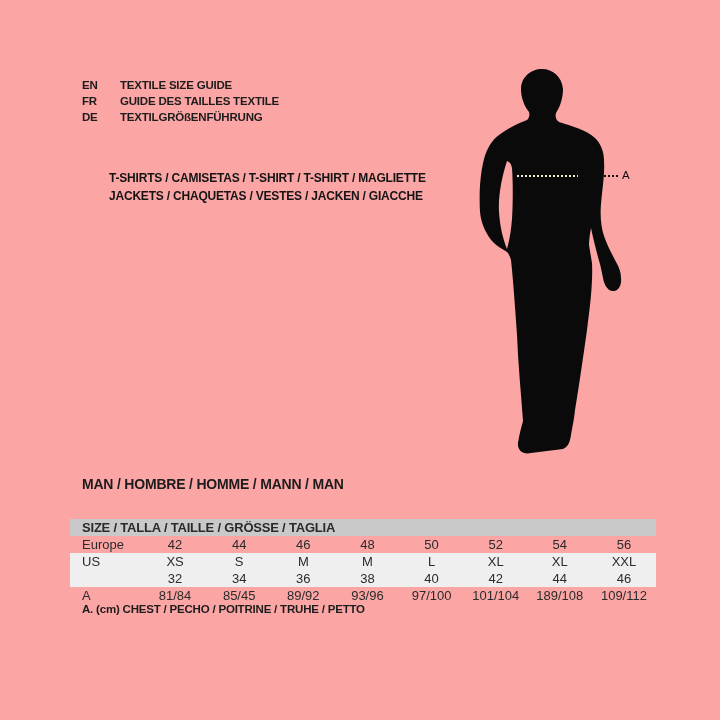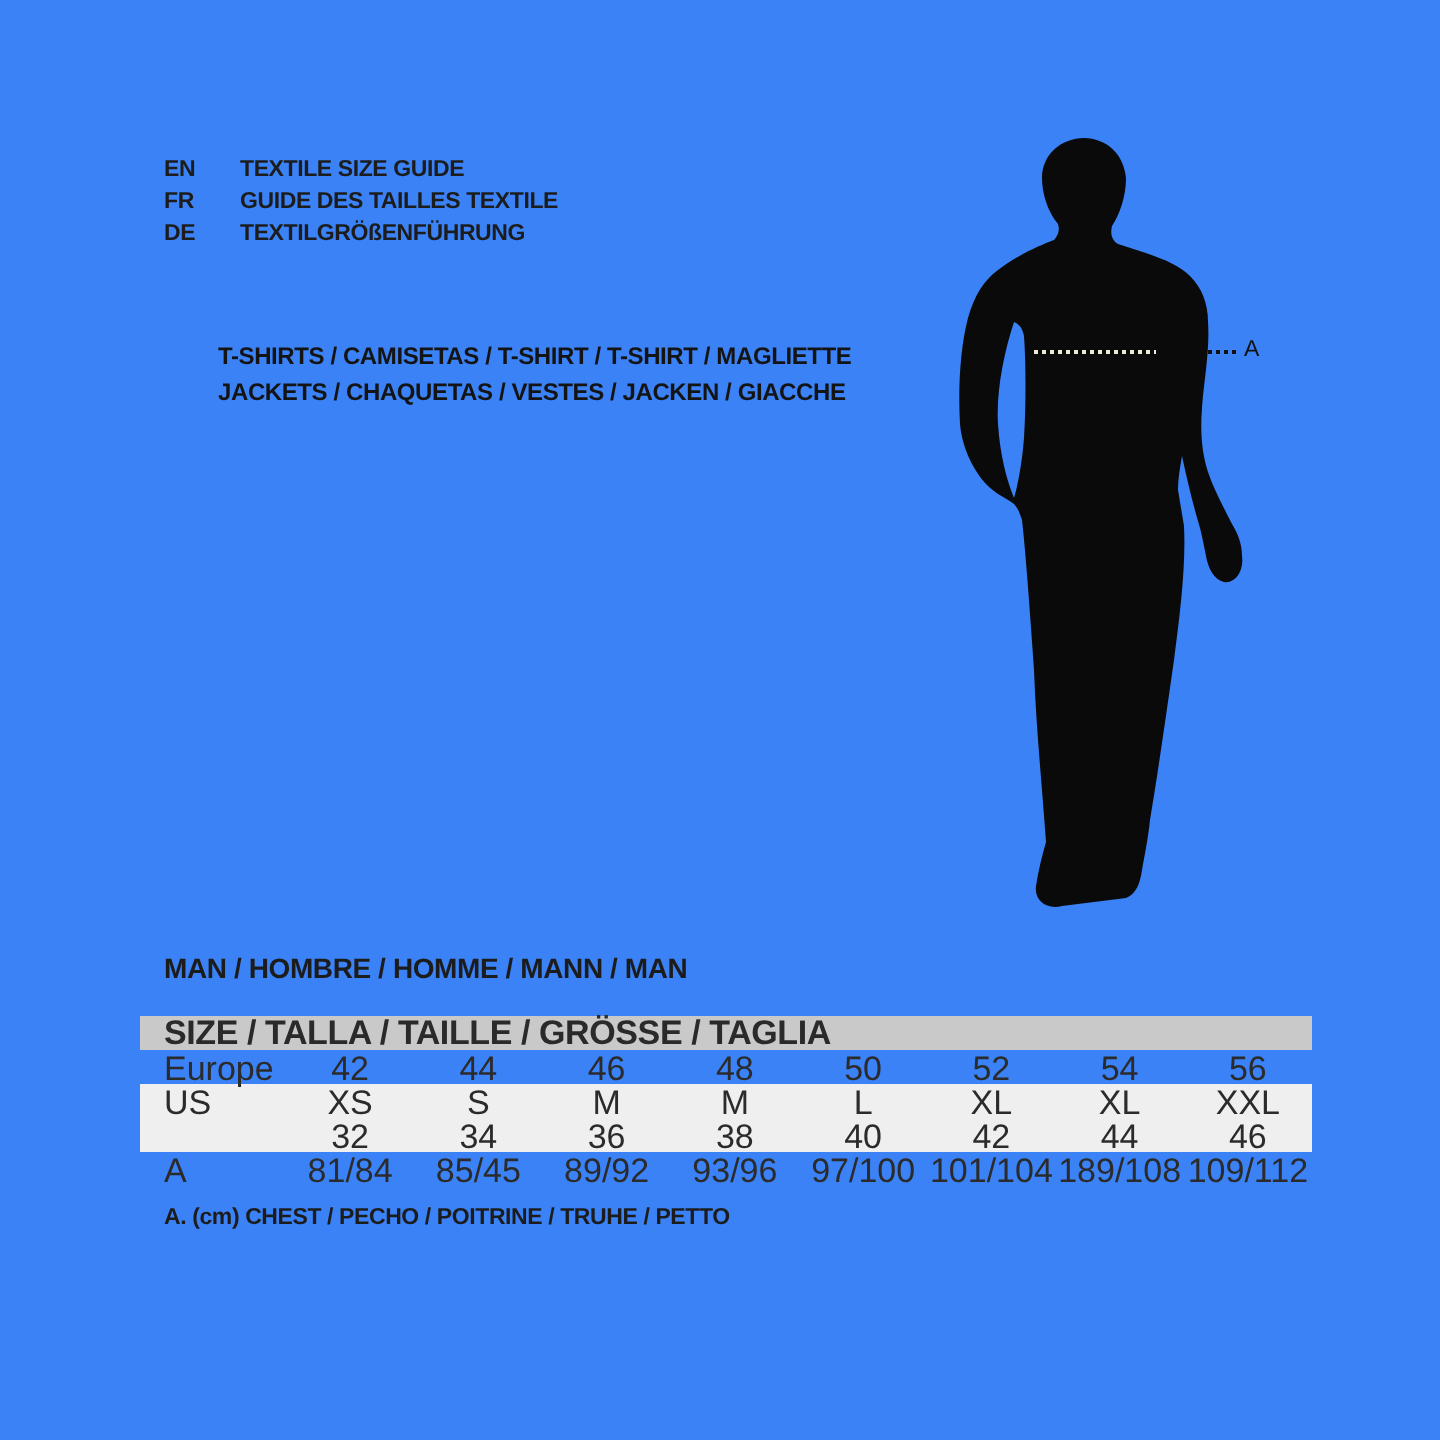--- a/index.html
+++ b/index.html
@@ -1,17 +1,17 @@
 <!DOCTYPE html>
 <html><head>
 <meta charset="utf-8">
 <style>
   html,body { margin:0; padding:0; background:#fff; }
   .canvas {
-    position:relative; width:720px; height:720px; background:#3b82f6;
+    position:relative; width:720px; height:720px; background:#fca5a5;
     font-family:"Liberation Sans", sans-serif; color:#1a1a1a; overflow:hidden;
   }
   
   .lang-list { position:absolute; left:82px; top:77px; }
   .lang-row { display:flex; line-height:16px; font-size:11.5px; font-weight:700; letter-spacing:-0.2px; color:#1c1c1c; }
   .lang-code { width:38px; flex:0 0 38px; }
   
   .product-types { position:absolute; left:82px; top:169px; }
   .product-line { line-height:18px; font-size:12px; font-weight:700; letter-spacing:-0.2px; color:#141414;margin-left:27px; }
   
@@ -22,21 +22,21 @@
     background:repeating-linear-gradient(90deg, #e9ecd2 0 2px, transparent 2px 4px);
   }
   .dots-dark {
     position:absolute; left:604px; top:175px; width:15px; height:2px; z-index:3;
     background:repeating-linear-gradient(90deg, #111 0 2px, transparent 2px 4px);
   }
   .measure-label { position:absolute; left:622px; top:169px; font-size:11.5px; font-weight:400; color:#111; z-index:3; }
   
   .section-title { position:absolute; left:82px; top:476px; font-size:14px; font-weight:700; letter-spacing:-0.2px; color:#1c1c1c; }
   
-  .table { position:absolute; left:70px; top:508px; width:586px; font-size:17px; color:#2b2b2b; }
+  .table { position:absolute; left:70px; top:519px; width:586px; font-size:13px; color:#2b2b2b; }
   .thead {
     height:17px; line-height:17px; background:#c9c9c9; padding-left:12px;
     font-weight:700; letter-spacing:-0.2px; color:#2a2a2a; box-sizing:border-box;
   }
   .trow { display:grid; grid-template-columns:73px repeat(8, 1fr); height:17px; align-items:center; }
   .trow.gray { background:#efefef; }
   .tlabel { padding-left:12px; text-align:left; }
   .tcell { text-align:center; }
   
   .footnote { position:absolute; left:82px; top:603px; font-size:11.5px; font-weight:700; letter-spacing:-0.2px; color:#1c1c1c; }

